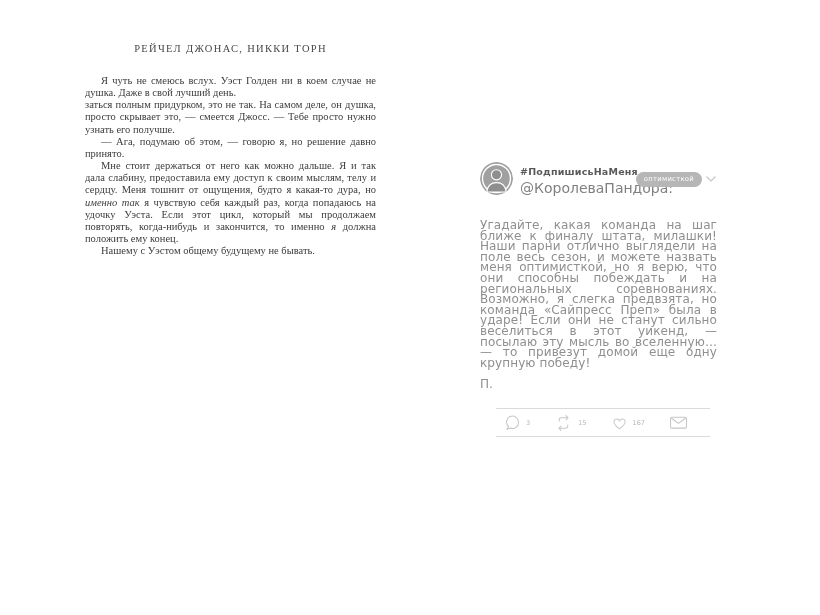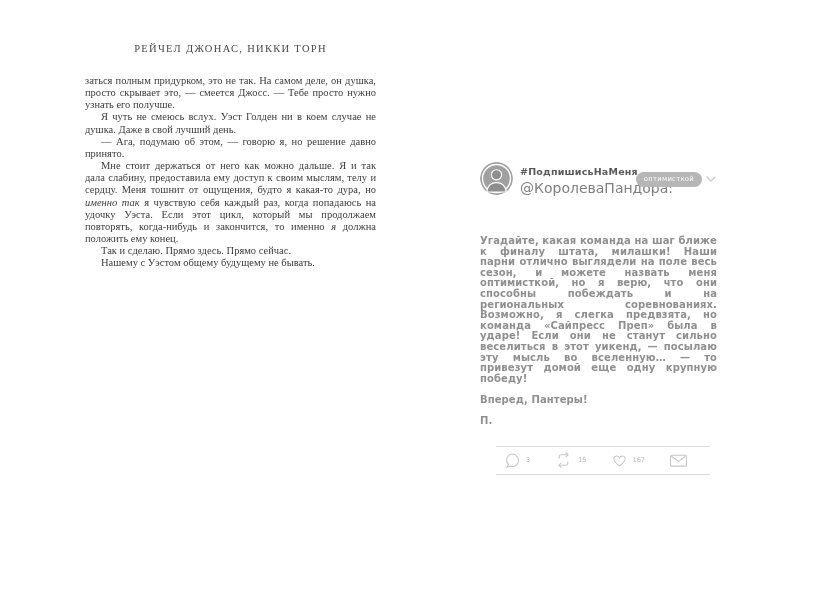--- a/index.html
+++ b/index.html
@@ -33,22 +33,22 @@
   .handle{font-size:14px;color:#7f7f7f;margin-top:3px;white-space:nowrap;}
   .follow-wrap{display:flex;align-items:center;padding-top:10px;}
   .follow-btn{
     background:#b6b6b6;color:#ffffff;border:0;border-radius:8px;
     font-family:"DejaVu Sans",sans-serif;font-size:6.8px;letter-spacing:.3px;
     padding:4px 8px;cursor:pointer;line-height:1;
   }
   .chevron{margin-left:3px;display:flex;align-items:center;cursor:pointer;}
 
   .tweet-body{
-    margin-top:40px;font-size:10px;line-height:10.6px;color:#8f8f8f;
-    text-align:justify;letter-spacing:.1px;font-weight:bold;
+    margin-top:24px;font-size:12px;line-height:10.6px;color:#8f8f8f;
+    text-align:justify;letter-spacing:.1px;
   }
   .tweet-para{margin:0 0 10.5px 0;}
   .tweet-para:last-child{margin-bottom:0;}
 
   .divider{height:1px;background:#dadada;margin:0 7px 0 16px;}
   .divider.top{margin-top:19px;}
   .actions{
     display:flex;align-items:center;justify-content:space-between;
     padding:4px 24px;height:19px;
   }
@@ -57,25 +57,24 @@
   .action svg{display:block;}
 </style>
 </head>
 <body>
 
 <div class="spread">
 
   <div class="left-page">
     <div class="running-head">РЕЙЧЕЛ ДЖОНАС, НИККИ ТОРН</div>
     <div class="book-text">
+        <p class="para indent">Я чуть не смеюсь вслух. Уэст Голден ни в коем случае не душка. Даже в свой лучший день.</p>
         <p class="para">заться полным придурком, это не так. На самом деле, он душка, просто скрывает это, — смеется Джосс. — Тебе просто нужно узнать его получше.</p>
-        <p class="para indent">Я чуть не смеюсь вслух. Уэст Голден ни в коем случае не душка. Даже в свой лучший день.</p>
         <p class="para indent">— Ага, подумаю об этом, — говорю я, но решение давно принято.</p>
         <p class="para indent">Мне стоит держаться от него как можно дальше. Я и так дала слабину, предоставила ему доступ к своим мыслям, телу и сердцу. Меня тошнит от ощущения, будто я какая-то дура, но <em>именно так</em> я чувствую себя каждый раз, когда попадаюсь на удочку Уэста. Если этот цикл, который мы продолжаем повторять, когда-нибудь и закончится, то именно <em>я</em> должна положить ему конец.</p>
-        <p class="para indent">Так и сделаю. Прямо здесь. Прямо сейчас.</p>
         <p class="para indent">Нашему с Уэстом общему будущему не бывать.</p>
       </div>
   </div>
 
   <div class="tweet">
 
     <div class="tweet-header">
       <div class="avatar">
         <svg width="33" height="33" viewBox="0 0 33 33">
           <circle cx="16.5" cy="16.5" r="16.5" fill="#a0a0a0"></circle>
@@ -93,21 +92,20 @@
         <span class="chevron">
           <svg width="12" height="8" viewBox="0 0 12 8" fill="none" stroke="#cccccc" stroke-width="1.4">
             <path d="M1.5 1.5 L6 6 L10.5 1.5"></path>
           </svg>
         </span>
       </div>
     </div>
 
     <div class="tweet-body">
         <p class="tweet-para">Угадайте, какая команда на шаг ближе к финалу штата, милашки! Наши парни отлично выглядели на поле весь сезон, и можете назвать меня оптимисткой, но я верю, что они способны побеждать и на региональных соревнованиях. Возможно, я слегка предвзята, но команда «Сайпресс Преп» была в ударе! Если они не станут сильно веселиться в этот уикенд, — посылаю эту мысль во вселенную… — то привезут домой еще одну крупную победу!</p>
-        <p class="tweet-para">Вперед, Пантеры!</p>
         <p class="tweet-para">П.</p>
       </div>
 
     <div class="divider top"></div>
 
     <div class="actions">
       <div class="action">
         <span>
           <svg width="17" height="17" viewBox="0 0 18 18" fill="none" stroke="#c6c6c6" stroke-width="1.1">
             <path d="M15.3 8.6 A6.3 6.3 0 1 0 4.8 13.2 L3.2 16.2 L6.6 14.9 A6.3 6.3 0 0 0 15.3 8.6 Z"></path>

